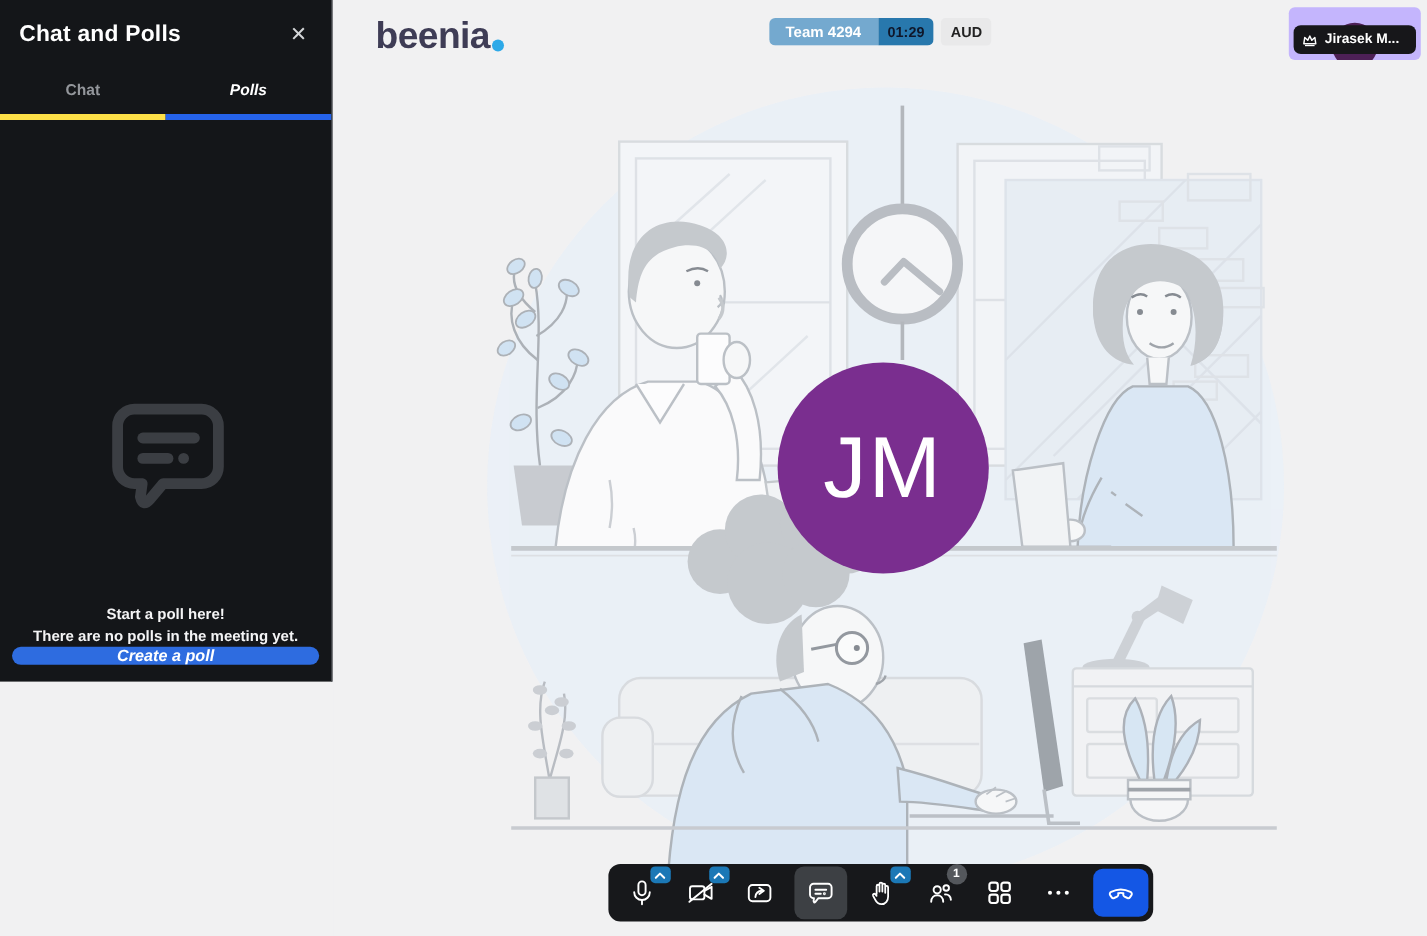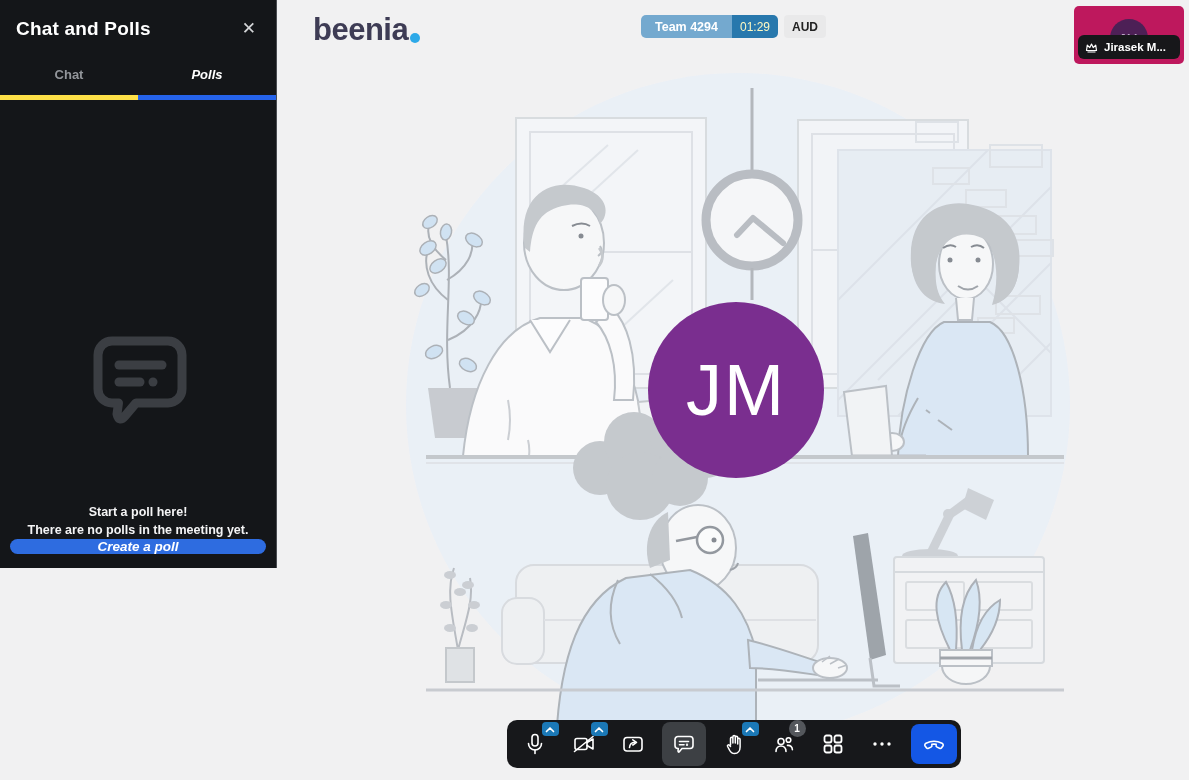--- a/index.html
+++ b/index.html
@@ -28,26 +28,26 @@
   .main { position:absolute; left:278px; top:0; width:911px; height:780px; background:#f1f1f2; }
   .illustration { position:absolute; left:0; top:0; pointer-events:none; }
 
   .logo { position:absolute; left:35px; top:12px; font-size:31px; font-weight:bold;
           color:#3e3c55; letter-spacing:-0.5px; display:flex; align-items:flex-end; }
   .logo-dot { width:10px; height:10px; border-radius:50%; background:#2da9e8; margin:0 0 5px 2px; display:inline-block; }
 
   .top-badges { position:absolute; left:0; top:15px; width:100%; display:flex; justify-content:center; gap:6px; pointer-events:none;align-items:flex-end; }
   .room-pill { display:flex; border-radius:5px; overflow:hidden; height:23px; }
   .room-name { background:#74a9cf; color:#fff; font-size:12.5px; font-weight:bold; padding:0 14px; display:flex; align-items:center; }
-  .room-timer { background:#2878ad; color:#fef9c3; font-size:12px; font-weight:normal; padding:0 8px; display:flex; align-items:center; }
+  .room-timer { background:#2878ad; color:#0f172a; font-size:12px; font-weight:bold; padding:0 8px; display:flex; align-items:center; }
   .aud-badge { background:#e9e9ea; color:#222; font-size:12px; font-weight:bold; height:23px; padding:0 8px;
                border-radius:4px; display:flex; align-items:center; }
 
   
-  .tile { position:absolute; right:5px; top:6px; width:110px; height:58px; background:#be185d;
+  .tile { position:absolute; right:5px; top:6px; width:110px; height:44px; background:#c4b5fd;
           border-radius:5px; overflow:hidden; cursor:pointer; }
   .tile-avatar { position:absolute; left:50%; top:13px; transform:translateX(-50%); width:38px; height:38px;
                  border-radius:50%; background:#4d2056; color:#b9a6c2; font-size:13px; font-weight:300;
                  display:flex; align-items:center; justify-content:center; letter-spacing:1px; }
   .tile-name { position:absolute; left:4px; right:4px; bottom:5px; height:24px; background:#17171a;
                border-radius:6px; display:flex; align-items:center; padding:0 7px; gap:6px; }
   .tile-name span { color:#fff; font-size:11.5px; font-weight:bold; white-space:nowrap; }
 
   
   .stage-avatar { position:absolute; left:370px; top:302px; width:176px; height:176px; border-radius:50%;

